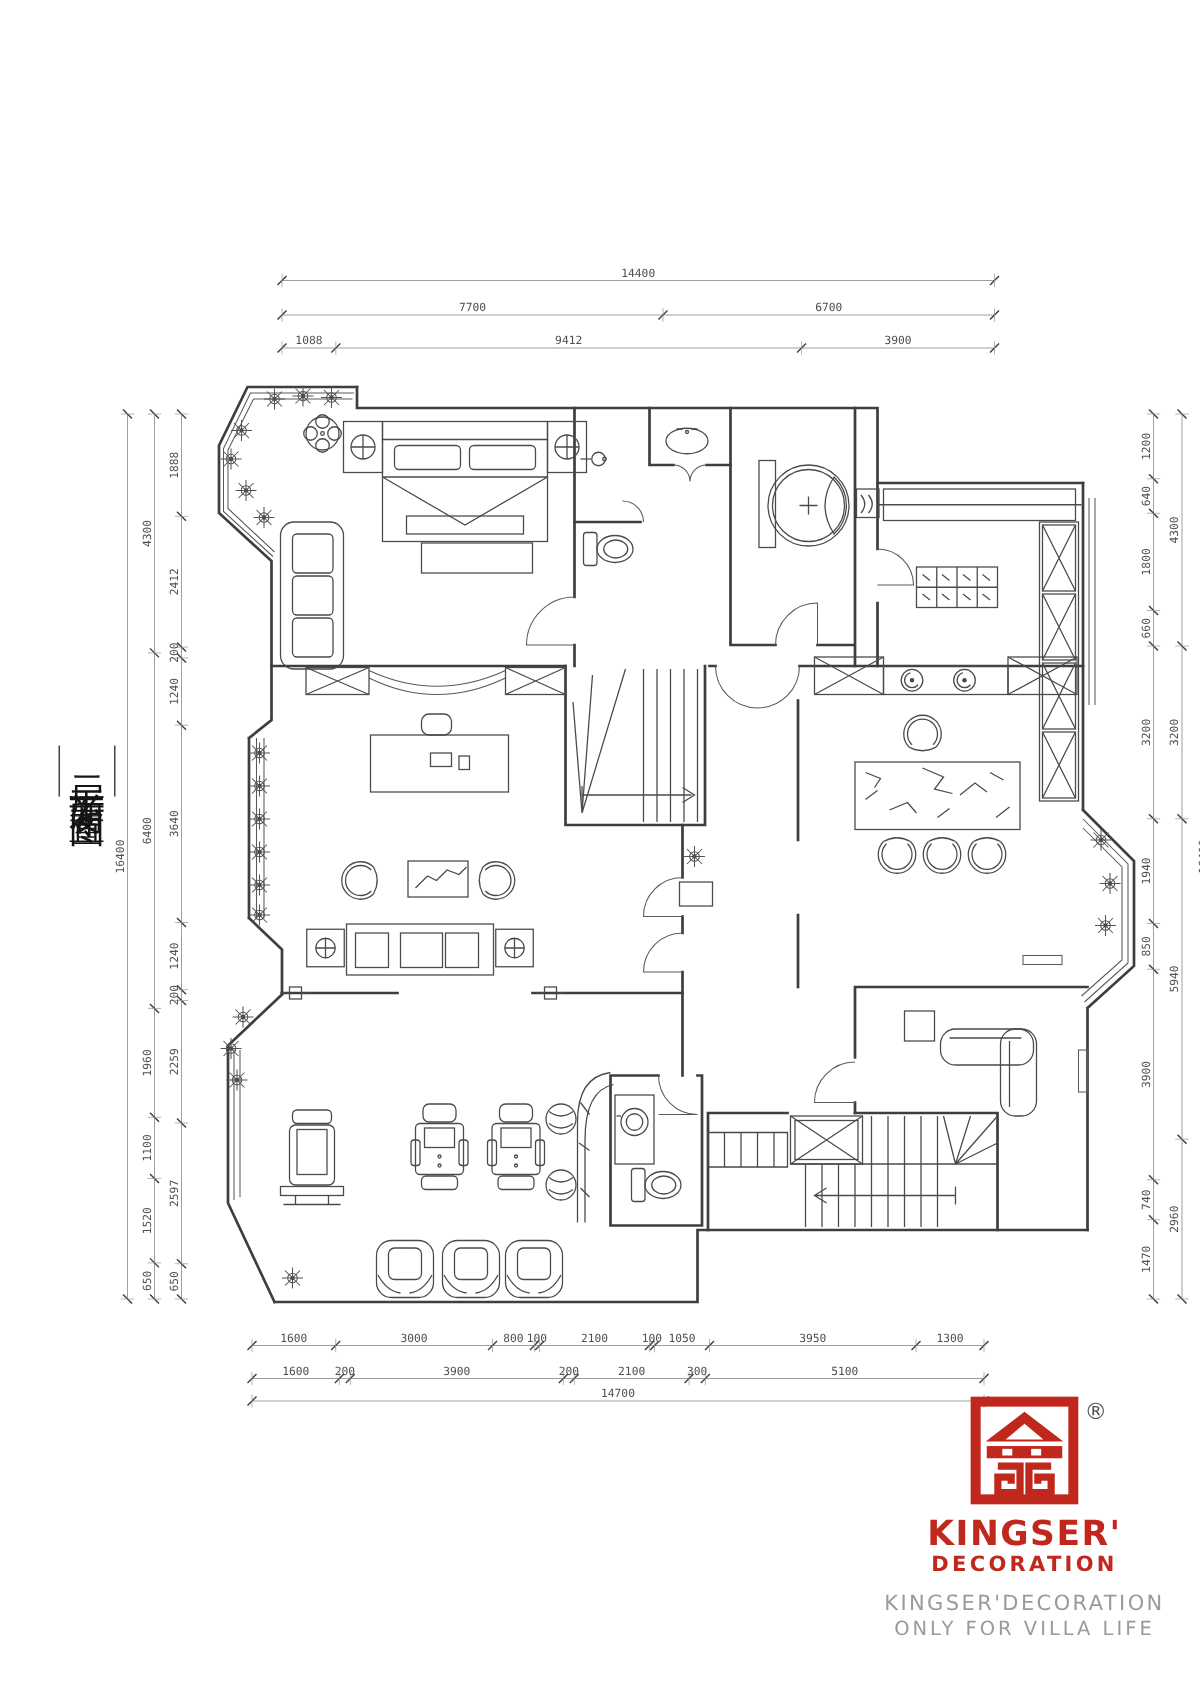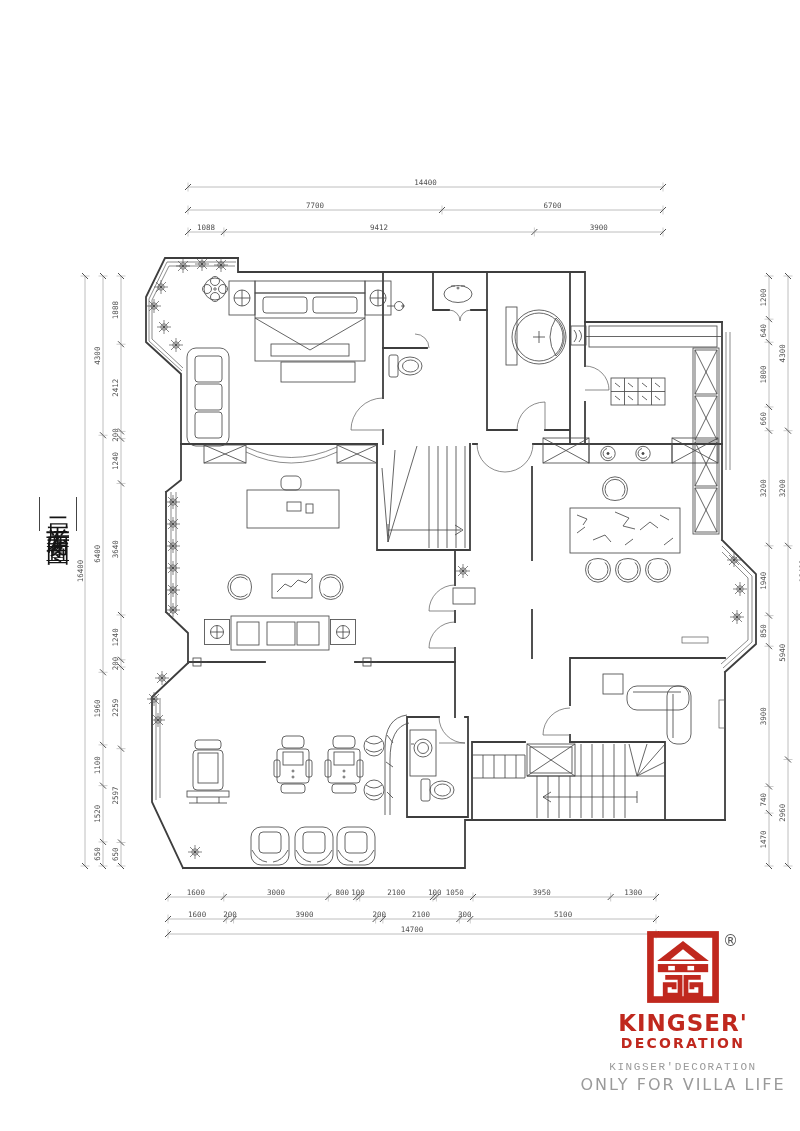--- a/index.html
+++ b/index.html
@@ -15,22 +15,22 @@
   .dx{font-size:7.5px;fill:#4f4f4f;text-anchor:middle;font-family:"DejaVu Sans Mono","DejaVu Sans",sans-serif;}
   .vtitle{position:absolute;left:14px;top:497px;writing-mode:vertical-rl;text-orientation:upright;
           font-size:24px;letter-spacing:4px;color:#151515;padding:3px 2px;
           border-left:1px solid #444;border-right:1px solid #444;font-weight:500;}
   .logo-block{position:absolute;left:540px;top:930px;width:236px;text-align:center;}
   .logo-icon-wrap{position:relative;width:74px;margin:0 auto;}
   .reg{position:absolute;right:-18px;top:2px;font-size:15px;color:#555;}
   .brand1{color:var(--red);font-weight:bold;font-size:23px;letter-spacing:1px;line-height:1.05;margin-top:3px;}
   .brand2{color:var(--red);font-weight:bold;font-size:14px;letter-spacing:2.2px;}
   .headline{color:var(--ink);font-size:23px;font-weight:bold;margin-top:9px;white-space:nowrap;letter-spacing:.5px;}
-  .sub-en{color:var(--gray);font-size:11px;letter-spacing:1.6px;margin-top:10px;font-family:Liberation Mono, monospace;}
-  .tagline{color:var(--gray);font-size:16px;letter-spacing:2px;margin-top:2px;}
+  .sub-en{color:var(--gray);font-size:14px;letter-spacing:1.6px;margin-top:10px;}
+  .tagline{color:var(--gray);font-size:13px;letter-spacing:2px;margin-top:2px;}
 </style>
 </head>
 <body>
 
 <div id="canvas">
 
 <svg width="800" height="1131" viewBox="0 0 800 1131">
   <defs>
     <pattern id="pStripe" width="4" height="3.4" patternUnits="userSpaceOnUse">
       <path d="M0,1.7 H4" stroke="#6b6b6b" stroke-width="0.55"></path>

